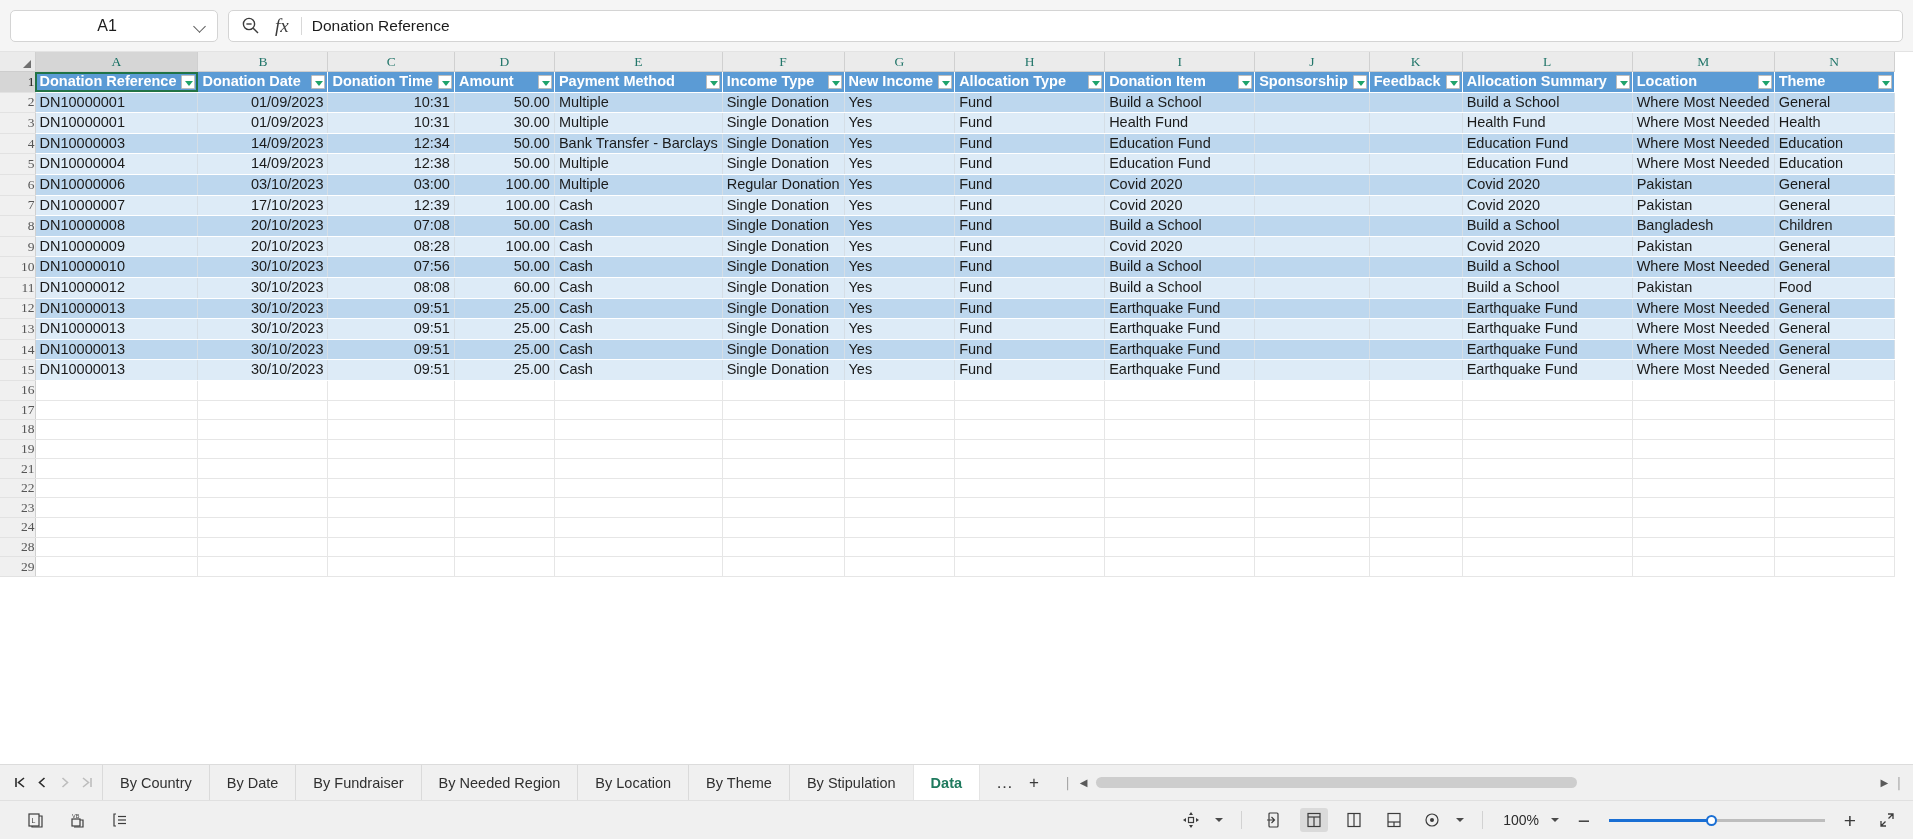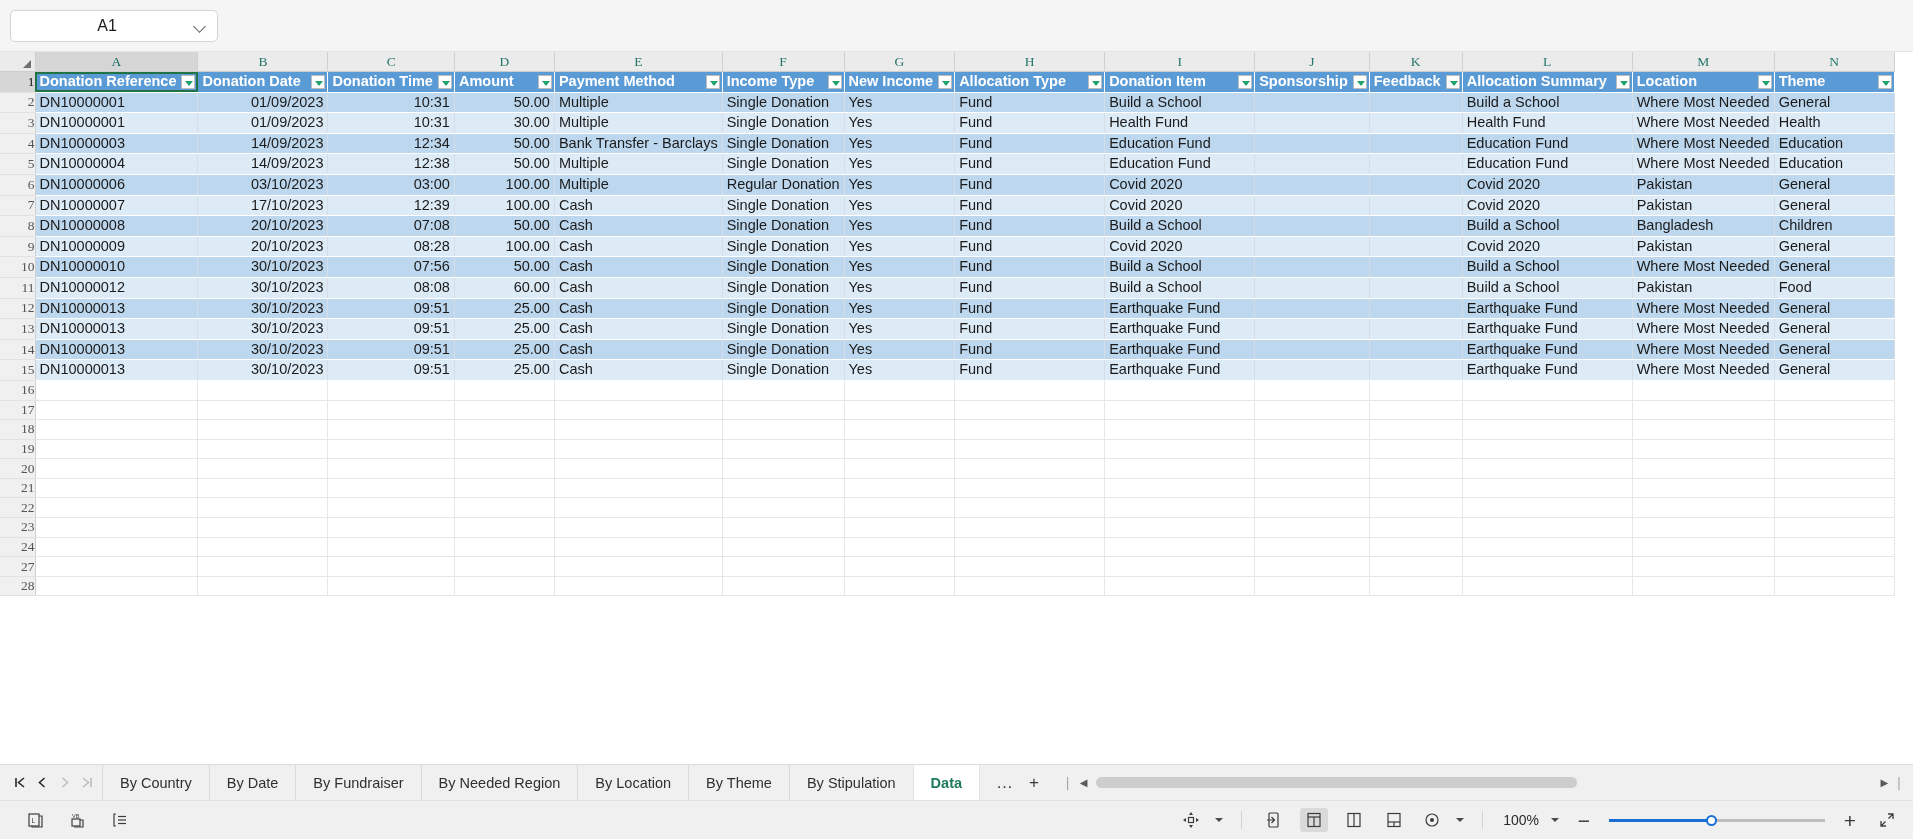--- a/index.html
+++ b/index.html
@@ -145,20 +145,32 @@
 </style>
 </head>
 <body>
 
 <div id="app">
 
   <div class="formula-bar">
     <div class="name-box">
       <span class="nb-text">A1</span>
       <span class="chev"></span>
+    </div>
+    <div class="fx-area">
+      <span class="icon-btn">
+        <svg width="19" height="19" viewBox="0 0 19 19">
+          <circle cx="8" cy="8" r="5.6" fill="none" stroke="#3b3b3b" stroke-width="1.4"></circle>
+          <line x1="5.4" y1="8" x2="10.6" y2="8" stroke="#3b3b3b" stroke-width="1.4"></line>
+          <line x1="12.2" y1="12.2" x2="17" y2="17" stroke="#3b3b3b" stroke-width="1.5"></line>
+        </svg>
+      </span>
+      <span class="fx-glyph">fx</span>
+      <span class="fx-sep"></span>
+      <span class="fx-value">Donation Reference</span>
     </div>
   </div>
 
   <div class="grid-wrap">
     <table class="grid" id="gridTable">
       <thead>
         <tr class="colhead">
           <th class="corner">
               <span class="tri"></span>
             </th>
@@ -538,37 +550,20 @@
             <td class="empty" style="width: 70px;"></td>
             <td class="empty" style="width: 150px;"></td>
             <td class="empty" style="width: 150px;"></td>
             <td class="empty" style="width: 75px;"></td>
             <td class="empty" style="width: 75px;"></td>
             <td class="empty" style="width: 170px;"></td>
             <td class="empty" style="width: 135px;"></td>
             <td class="empty" style="width: 120px;"></td>
           </tr>
           <tr class="datarow">
-            <td class="rowhead">20</td>
-            <td class="empty" style="width: 105px;"></td>
-            <td class="empty" style="width: 130px;"></td>
-            <td class="empty" style="width: 110px;"></td>
-            <td class="empty" style="width: 100px;"></td>
-            <td class="empty" style="width: 140px;"></td>
-            <td class="empty" style="width: 115px;"></td>
-            <td class="empty" style="width: 70px;"></td>
-            <td class="empty" style="width: 150px;"></td>
-            <td class="empty" style="width: 150px;"></td>
-            <td class="empty" style="width: 75px;"></td>
-            <td class="empty" style="width: 75px;"></td>
-            <td class="empty" style="width: 170px;"></td>
-            <td class="empty" style="width: 135px;"></td>
-            <td class="empty" style="width: 120px;"></td>
-          </tr>
-          <tr class="datarow">
             <td class="rowhead">21</td>
             <td class="empty" style="width: 105px;"></td>
             <td class="empty" style="width: 130px;"></td>
             <td class="empty" style="width: 110px;"></td>
             <td class="empty" style="width: 100px;"></td>
             <td class="empty" style="width: 140px;"></td>
             <td class="empty" style="width: 115px;"></td>
             <td class="empty" style="width: 70px;"></td>
             <td class="empty" style="width: 150px;"></td>
             <td class="empty" style="width: 150px;"></td>
@@ -623,38 +618,38 @@
             <td class="empty" style="width: 70px;"></td>
             <td class="empty" style="width: 150px;"></td>
             <td class="empty" style="width: 150px;"></td>
             <td class="empty" style="width: 75px;"></td>
             <td class="empty" style="width: 75px;"></td>
             <td class="empty" style="width: 170px;"></td>
             <td class="empty" style="width: 135px;"></td>
             <td class="empty" style="width: 120px;"></td>
           </tr>
           <tr class="datarow">
-            <td class="rowhead">27</td>
-            <td class="empty" style="width: 105px;"></td>
-            <td class="empty" style="width: 130px;"></td>
-            <td class="empty" style="width: 110px;"></td>
-            <td class="empty" style="width: 100px;"></td>
-            <td class="empty" style="width: 140px;"></td>
-            <td class="empty" style="width: 115px;"></td>
-            <td class="empty" style="width: 70px;"></td>
-            <td class="empty" style="width: 150px;"></td>
-            <td class="empty" style="width: 150px;"></td>
-            <td class="empty" style="width: 75px;"></td>
-            <td class="empty" style="width: 75px;"></td>
-            <td class="empty" style="width: 170px;"></td>
-            <td class="empty" style="width: 135px;"></td>
-            <td class="empty" style="width: 120px;"></td>
-          </tr>
-          <tr class="datarow">
             <td class="rowhead">28</td>
+            <td class="empty" style="width: 105px;"></td>
+            <td class="empty" style="width: 130px;"></td>
+            <td class="empty" style="width: 110px;"></td>
+            <td class="empty" style="width: 100px;"></td>
+            <td class="empty" style="width: 140px;"></td>
+            <td class="empty" style="width: 115px;"></td>
+            <td class="empty" style="width: 70px;"></td>
+            <td class="empty" style="width: 150px;"></td>
+            <td class="empty" style="width: 150px;"></td>
+            <td class="empty" style="width: 75px;"></td>
+            <td class="empty" style="width: 75px;"></td>
+            <td class="empty" style="width: 170px;"></td>
+            <td class="empty" style="width: 135px;"></td>
+            <td class="empty" style="width: 120px;"></td>
+          </tr>
+          <tr class="datarow">
+            <td class="rowhead">29</td>
             <td class="empty" style="width: 105px;"></td>
             <td class="empty" style="width: 130px;"></td>
             <td class="empty" style="width: 110px;"></td>
             <td class="empty" style="width: 100px;"></td>
             <td class="empty" style="width: 140px;"></td>
             <td class="empty" style="width: 115px;"></td>
             <td class="empty" style="width: 70px;"></td>
             <td class="empty" style="width: 150px;"></td>
             <td class="empty" style="width: 150px;"></td>
             <td class="empty" style="width: 75px;"></td>

